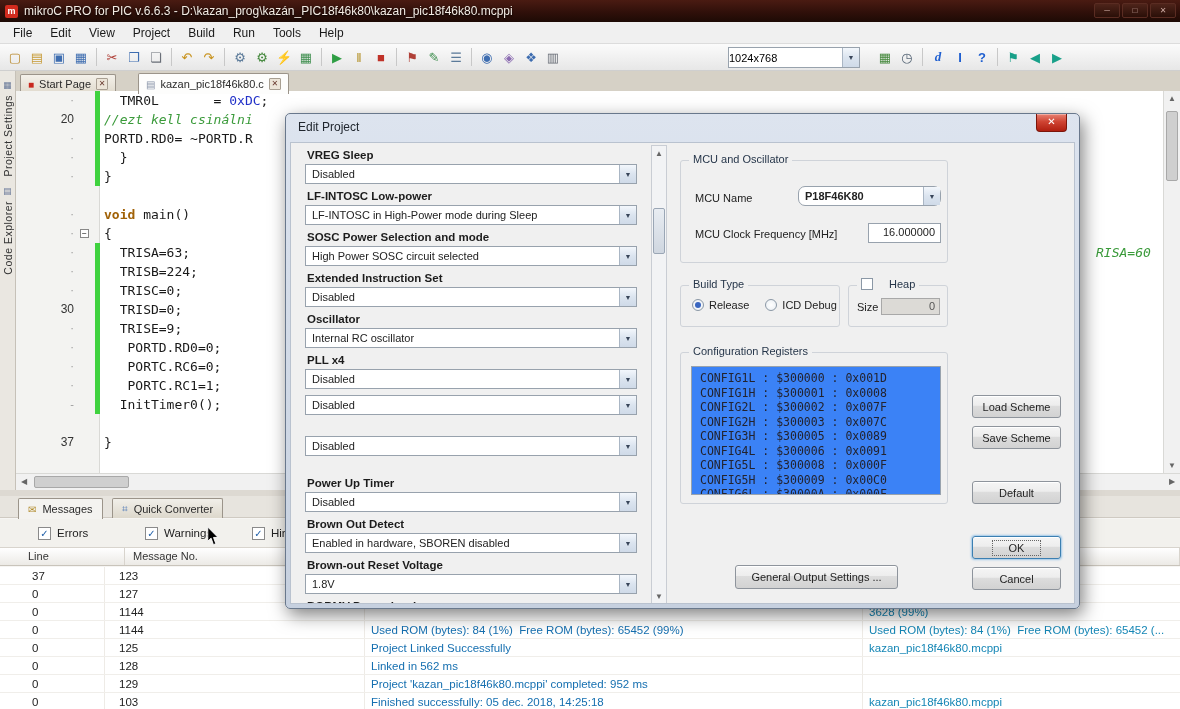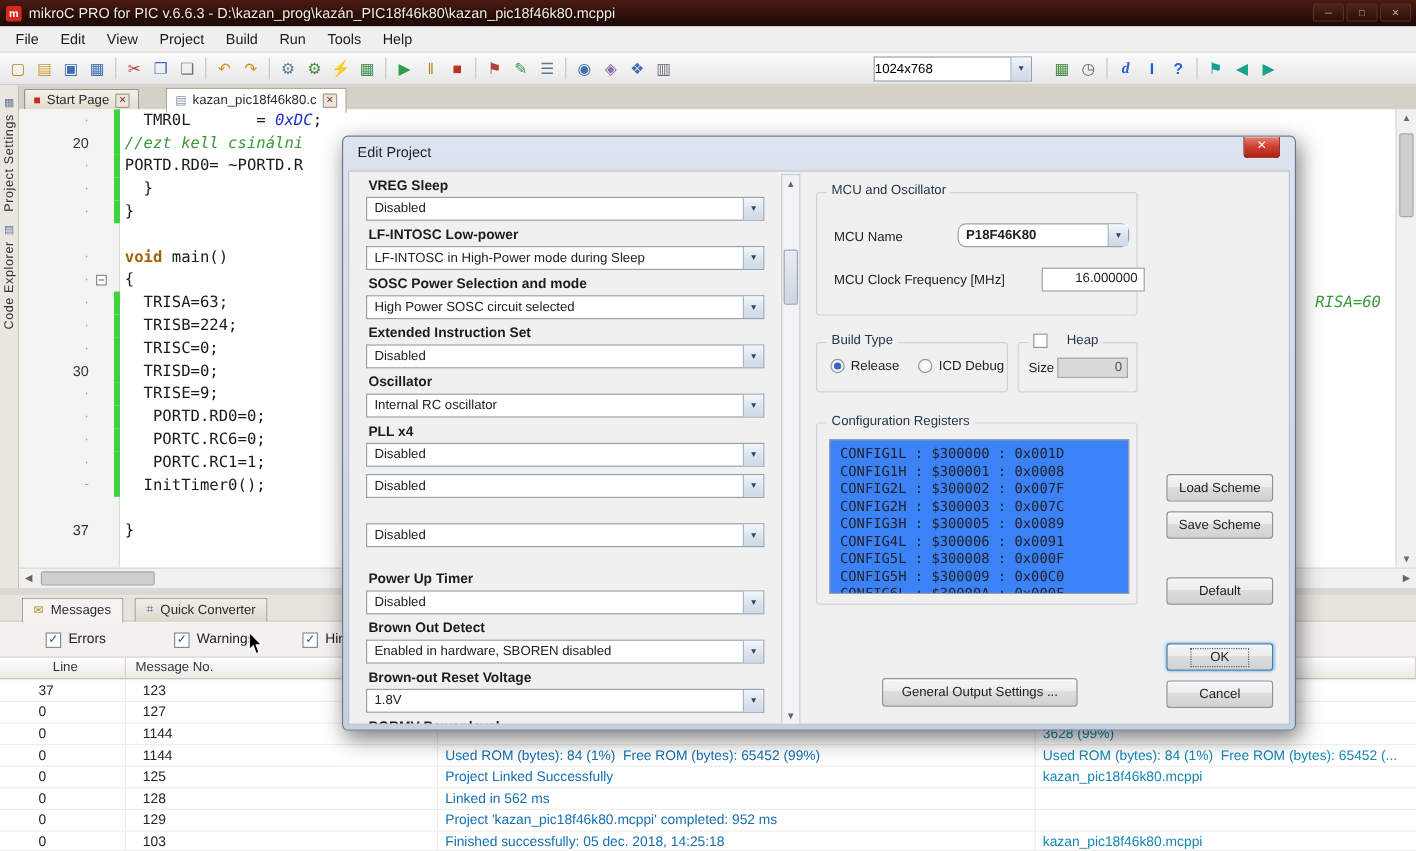--- a/index.html
+++ b/index.html
@@ -61,21 +61,21 @@
   .gutter-bg { position:absolute; left:0; top:0; bottom:0; width:84px; background:#f3f3f1; border-right:1px solid #d9d9d6; }
   .code-area { position:absolute; left:0; top:0; right:0; }
   .cl { position:relative; height:19px; }
   .mark { position:absolute; left:0; width:58px; text-align:right; font-size:11px; color:#999; line-height:19px; }
   .mark.lnum { color:#333; font-size:12px; }
   .fold { position:absolute; left:64px; top:5px; width:9px; height:9px; border:1px solid #888; background:#fff;
     font:8px/8px "DejaVu Sans Mono", monospace; text-align:center; color:#333; }
   .bar { position:absolute; left:79px; width:5px; top:0; bottom:0; background:#3fd23f; }
   .code { position:absolute; left:88px; top:0; white-space:pre; font:13px/19px "DejaVu Sans Mono", monospace; color:#1a1a1a; }
   .code .cmt { color:#3a9a3a; font-style:italic; }
-  .code .num { color:#2231c8;font-style:italic; }
+  .code .num { color:#2231c8; }
   .code .kw  { font-weight:bold; color:#a16207; }
   .right-frag { position:absolute; left:1096px; top:243px; font:italic 13px/19px "DejaVu Sans Mono", monospace;
     color:#3a9a3a; z-index:5; }
   
   .vscroll { position:absolute; left:1163px; top:91px; width:17px; height:382px; background:#f1f1f1; border-left:1px solid #d9d9d6; }
   .vthumb { position:absolute; left:2px; right:2px; top:20px; height:70px; background:#cfcfcf; border:1px solid #a8a8a8; border-radius:2px; }
   .sb-arrow { position:absolute; width:100%; height:15px; font-size:8px; color:#666; text-align:center; line-height:15px; }
   .sb-arrow.up { top:0; } .sb-arrow.down { bottom:0; }
   .hscroll { position:absolute; left:16px; top:473px; width:1164px; height:17px; background:#f1f1f1; border-top:1px solid #d9d9d6; }
   .h-left { position:absolute; left:0; top:0; width:16px; height:16px; font-size:8px; color:#666; text-align:center; line-height:16px; }
@@ -92,21 +92,21 @@
   .mtab-icon { font-size:10px; }
   .filters { position:absolute; top:23px; left:0; right:0; height:28px; background:#f2f1ed;
     display:flex; align-items:center; padding-left:38px; }
   .filter { display:flex; align-items:center; gap:6px; font-size:11.5px; color:#222; width:107px; }
   .cbx { width:13px; height:13px; border:1px solid #8a8a8a; background:#fff; color:#1f5fa8;
     font-size:10px; line-height:11px; text-align:center; flex:0 0 auto; }
   .ghead { position:absolute; top:51px; left:0; right:0; height:19px;
     background:linear-gradient(#ffffff,#eceae6); border-top:1px solid #d8d4cd; border-bottom:1px solid #c9c4bb;
     display:flex; font-size:11px; color:#333; line-height:17px; }
   .hc { border-right:1px solid #d8d4cd; overflow:hidden; }
-  .hc1 { width:105px; padding-left:44px; }
+  .hc1 { width:125px; padding-left:28px; }
   .hc2 { width:260px; padding-left:8px; }
   .hc3 { width:498px; padding-left:6px; }
   .hc4 { flex:1; padding-left:6px; }
   .grid-rows { position:absolute; top:71px; left:0; right:0; bottom:0; background:#fff; overflow:hidden; }
   .mrow { height:18px; display:flex; font-size:11.5px; line-height:18px; border-bottom:1px solid #f0eeea; }
   .mc { overflow:hidden; white-space:pre; }
   .mc1 { width:105px; padding-left:32px; color:#222; border-right:1px solid #eeebe6; }
   .mc2 { width:260px; padding-left:14px; color:#222; border-right:1px solid #eeebe6; }
   .mc3 { width:498px; padding-left:6px; color:#156fb0; border-right:1px solid #eeebe6; }
   .mc4 { flex:1; padding-left:6px; color:#1586b5; }
@@ -135,21 +135,21 @@
   .gb { position:absolute; border:1px solid #cfd3d9; border-radius:3px; }
   .gb-label { position:absolute; top:-8px; left:8px; background:#f0f0f0; padding:0 4px; font-size:11px; color:#26364a; white-space:nowrap; }
   .gb-mcu { left:389px; top:17px; width:268px; height:103px; }
   .gb-build { left:389px; top:142px; width:160px; height:42px; }
   .gb-heap { left:557px; top:142px; width:100px; height:42px; }
   .gb-config { left:389px; top:209px; width:268px; height:152px; }
   .flabel { position:absolute; font-size:11px; color:#222; white-space:nowrap; }
   .mcu-combo { position:absolute; left:117px; top:25px; width:143px; }
   .mcu-combo .combo-val { font-weight:bold; }
   .combo.w143 { width:143px;border-radius:7px; }
-  .freq-input { position:absolute; left:187px; top:62px; width:86px; height:20px; background:#fff;
+  .freq-input { position:absolute; left:187px; top:62px; width:73px; height:20px; background:#fff;
     border:1px solid #98a2ad; font-size:11px; color:#222; text-align:right; padding:2px 5px 0 0; }
   .radio-row { position:absolute; left:11px; top:13px; display:flex; gap:16px; }
   .radio-opt { display:flex; align-items:center; gap:5px; font-size:11px; color:#222; }
   .radio { width:12px; height:12px; border-radius:50%; border:1px solid #8b98a6;
     background:radial-gradient(#ffffff,#e8edf2); position:relative; flex:0 0 auto; }
   .radio.sel:after { content:""; position:absolute; left:2px; top:2px; width:6px; height:6px; border-radius:50%; background:#3a66c0; }
   .heap-head { display:flex; align-items:center; gap:16px; }
   .hcb { width:12px; height:12px; border:1px solid #8b98a6; background:#fff; }
   .size-input { position:absolute; left:32px; top:12px; width:59px; height:17px; background:#dcdad6;
     border:1px solid #a8a8a8; color:#555; font-size:11px; text-align:right; padding:1px 4px 0 0; }

